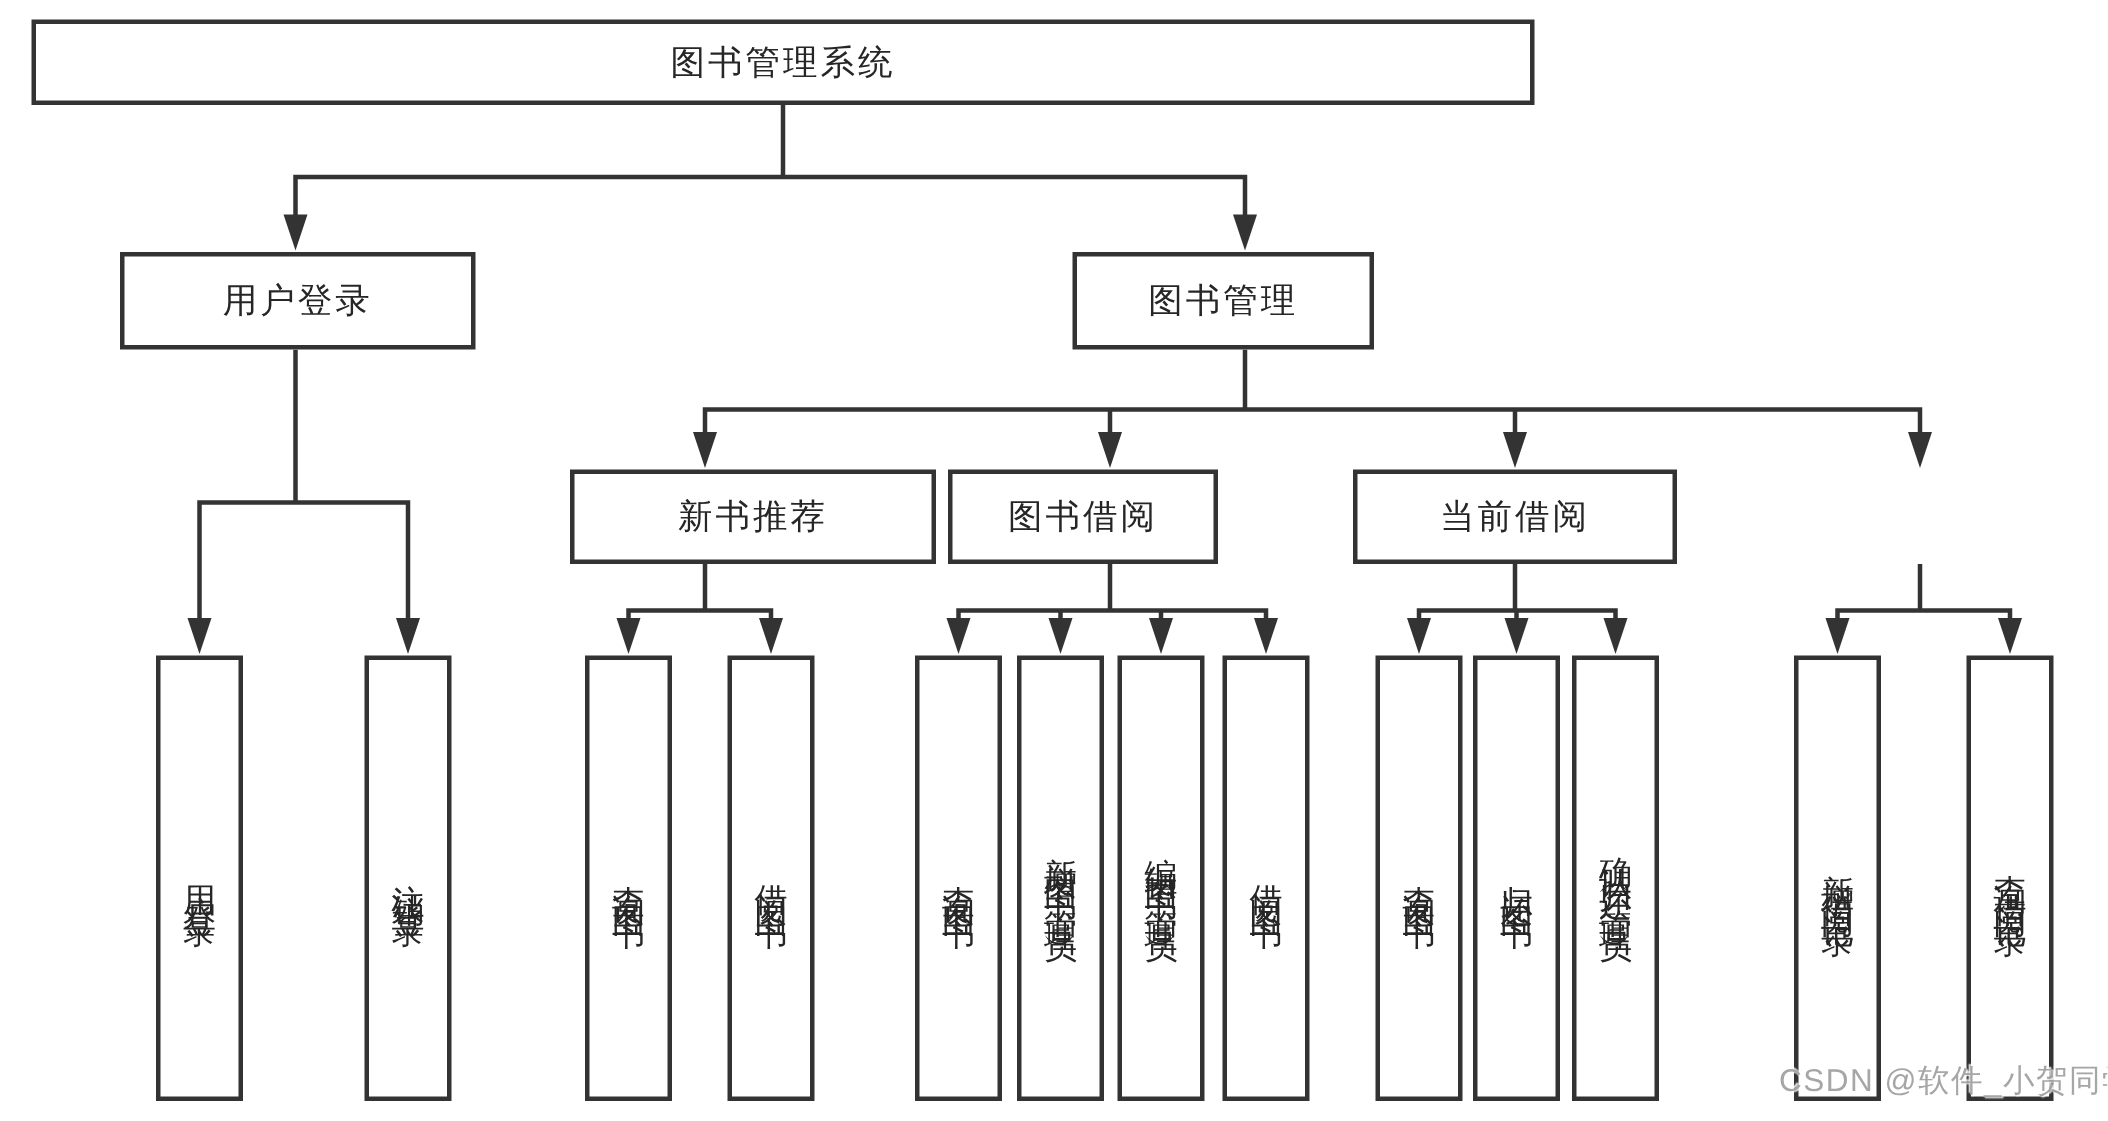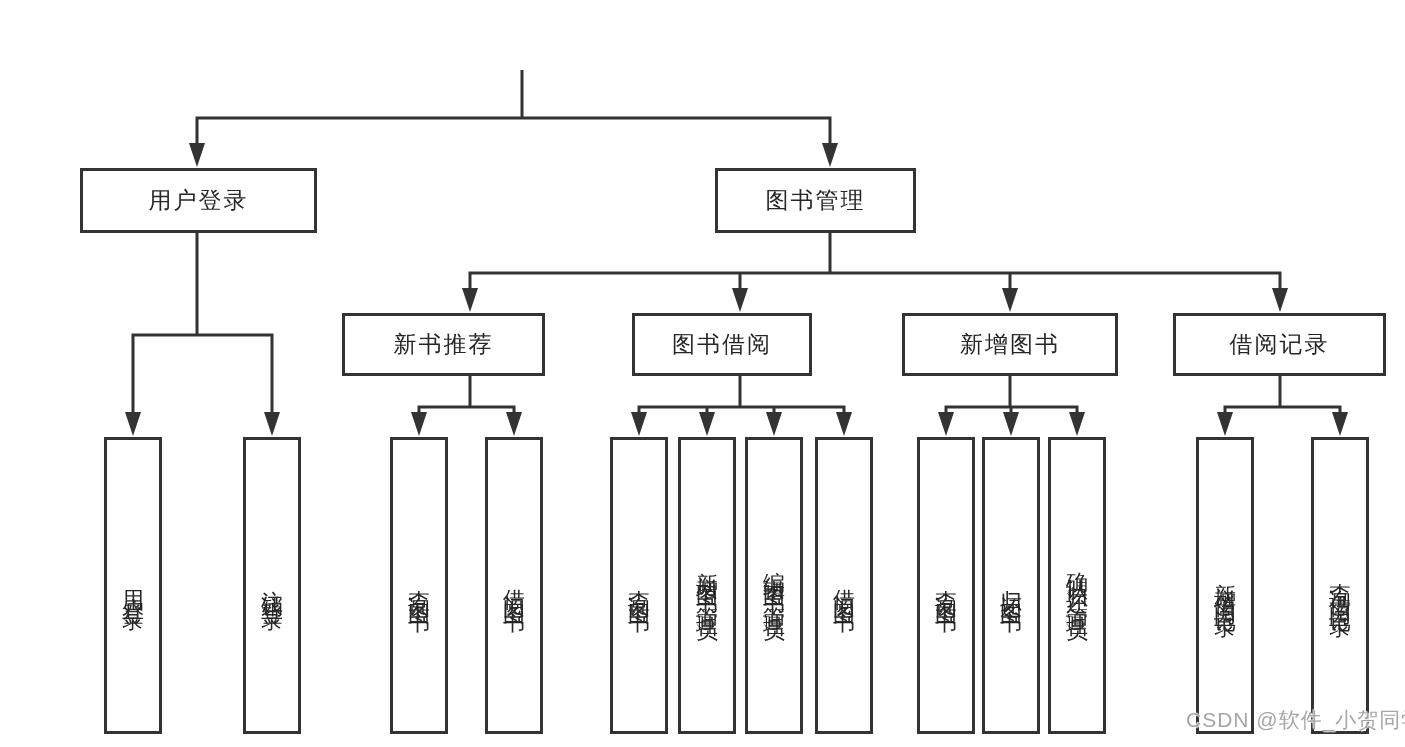--- a/index.html
+++ b/index.html
@@ -113,39 +113,39 @@
       <polygon points="1003,412 1019,412 1011,436"></polygon>
       <polygon points="1069,412 1085,412 1077,436"></polygon>
     </g>
     <g>
       <path d="M1280 376 V407 M1225 413 V407 H1340 V413"></path>
       <polygon points="1217,412 1233,412 1225,436"></polygon>
       <polygon points="1332,412 1348,412 1340,436"></polygon>
     </g>
   </svg>
 
+  <div class="box" style="left:21px; top:13px; width:1002px; height:57px">
+    <span class="lbl">图书管理系统</span>
+  </div>
 
   <div class="box" style="left:80px; top:168px; width:237px; height:65px">
     <span class="lbl">用户登录</span>
   </div>
   <div class="box" style="left:715px; top:168px; width:201px; height:65px">
     <span class="lbl">图书管理</span>
   </div>
 
-  <div class="box" style="left:342px; top:313px; width:203px; height:63px">
+  <div class="box" style="left:380px; top:313px; width:244px; height:63px">
     <span class="lbl">新书推荐</span>
   </div>
   <div class="box" style="left:632px; top:313px; width:180px; height:63px">
     <span class="lbl">图书借阅</span>
   </div>
   <div class="box" style="left:902px; top:313px; width:216px; height:63px">
-    <span class="lbl">新增图书</span>
-  </div>
-  <div class="box" style="left:1173px; top:313px; width:213px; height:63px">
-    <span class="lbl">借阅记录</span>
+    <span class="lbl">当前借阅</span>
   </div>
 
   <div class="box v" style="left:104px">
     <span class="lbl">用户登录</span>
   </div>
   <div class="box v" style="left:243px">
     <span class="lbl">注销登录</span>
   </div>
 
   <div class="box v" style="left:390px">

